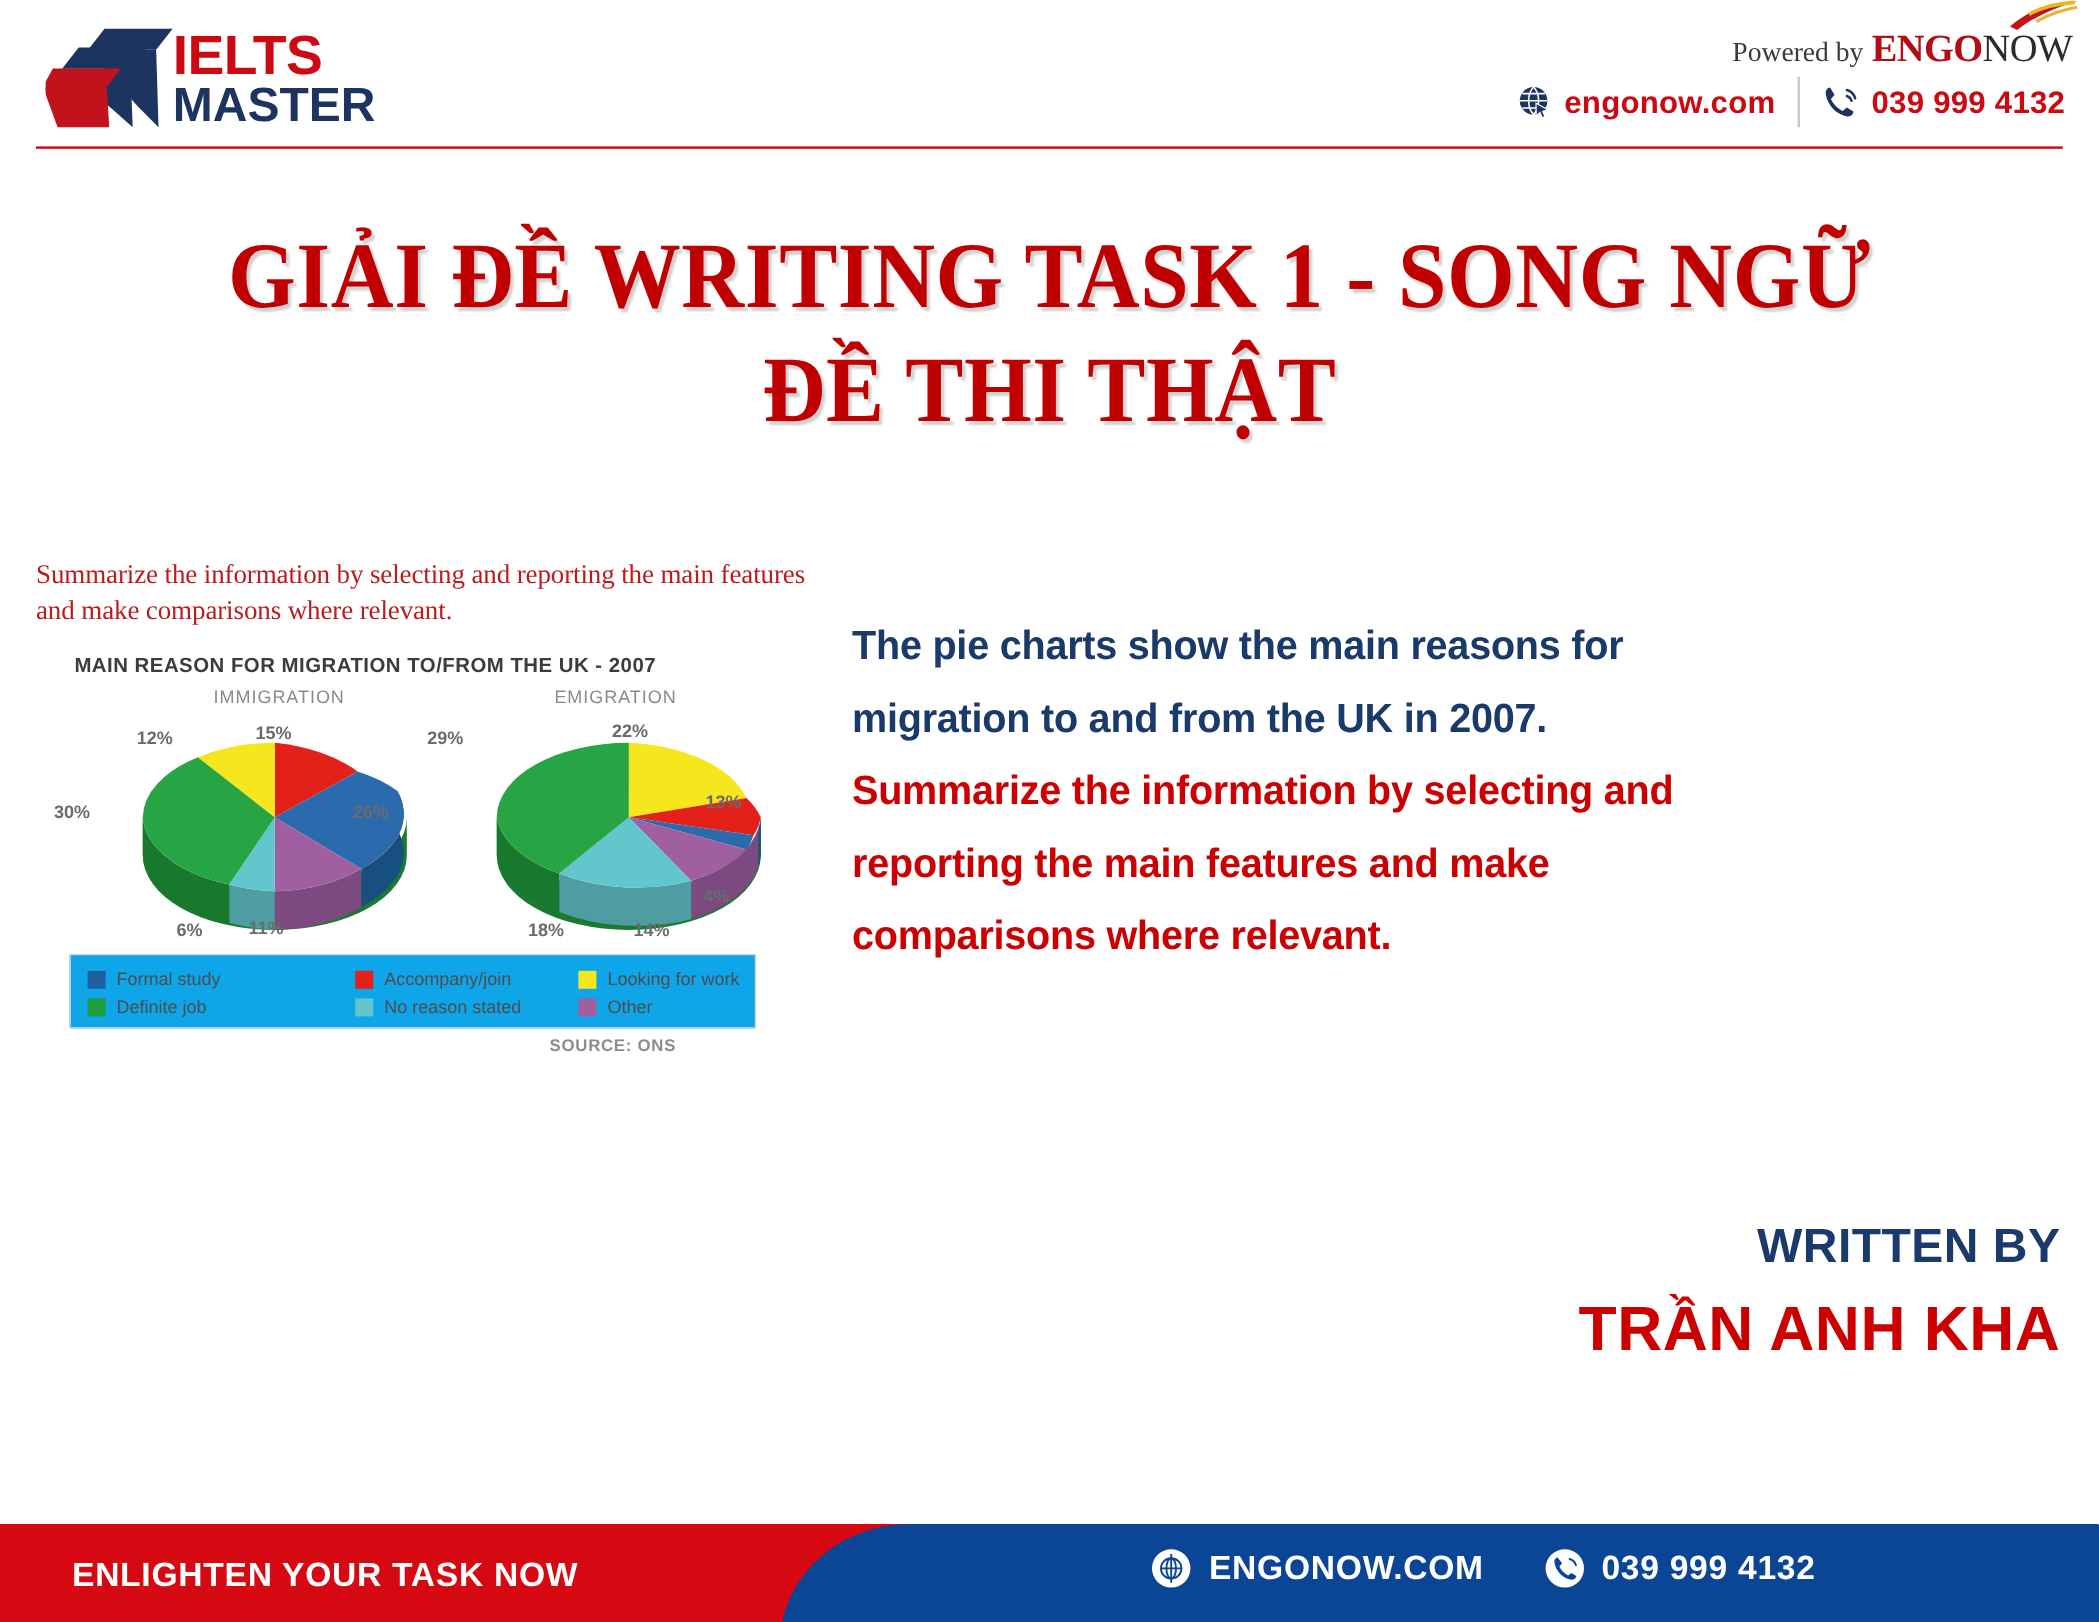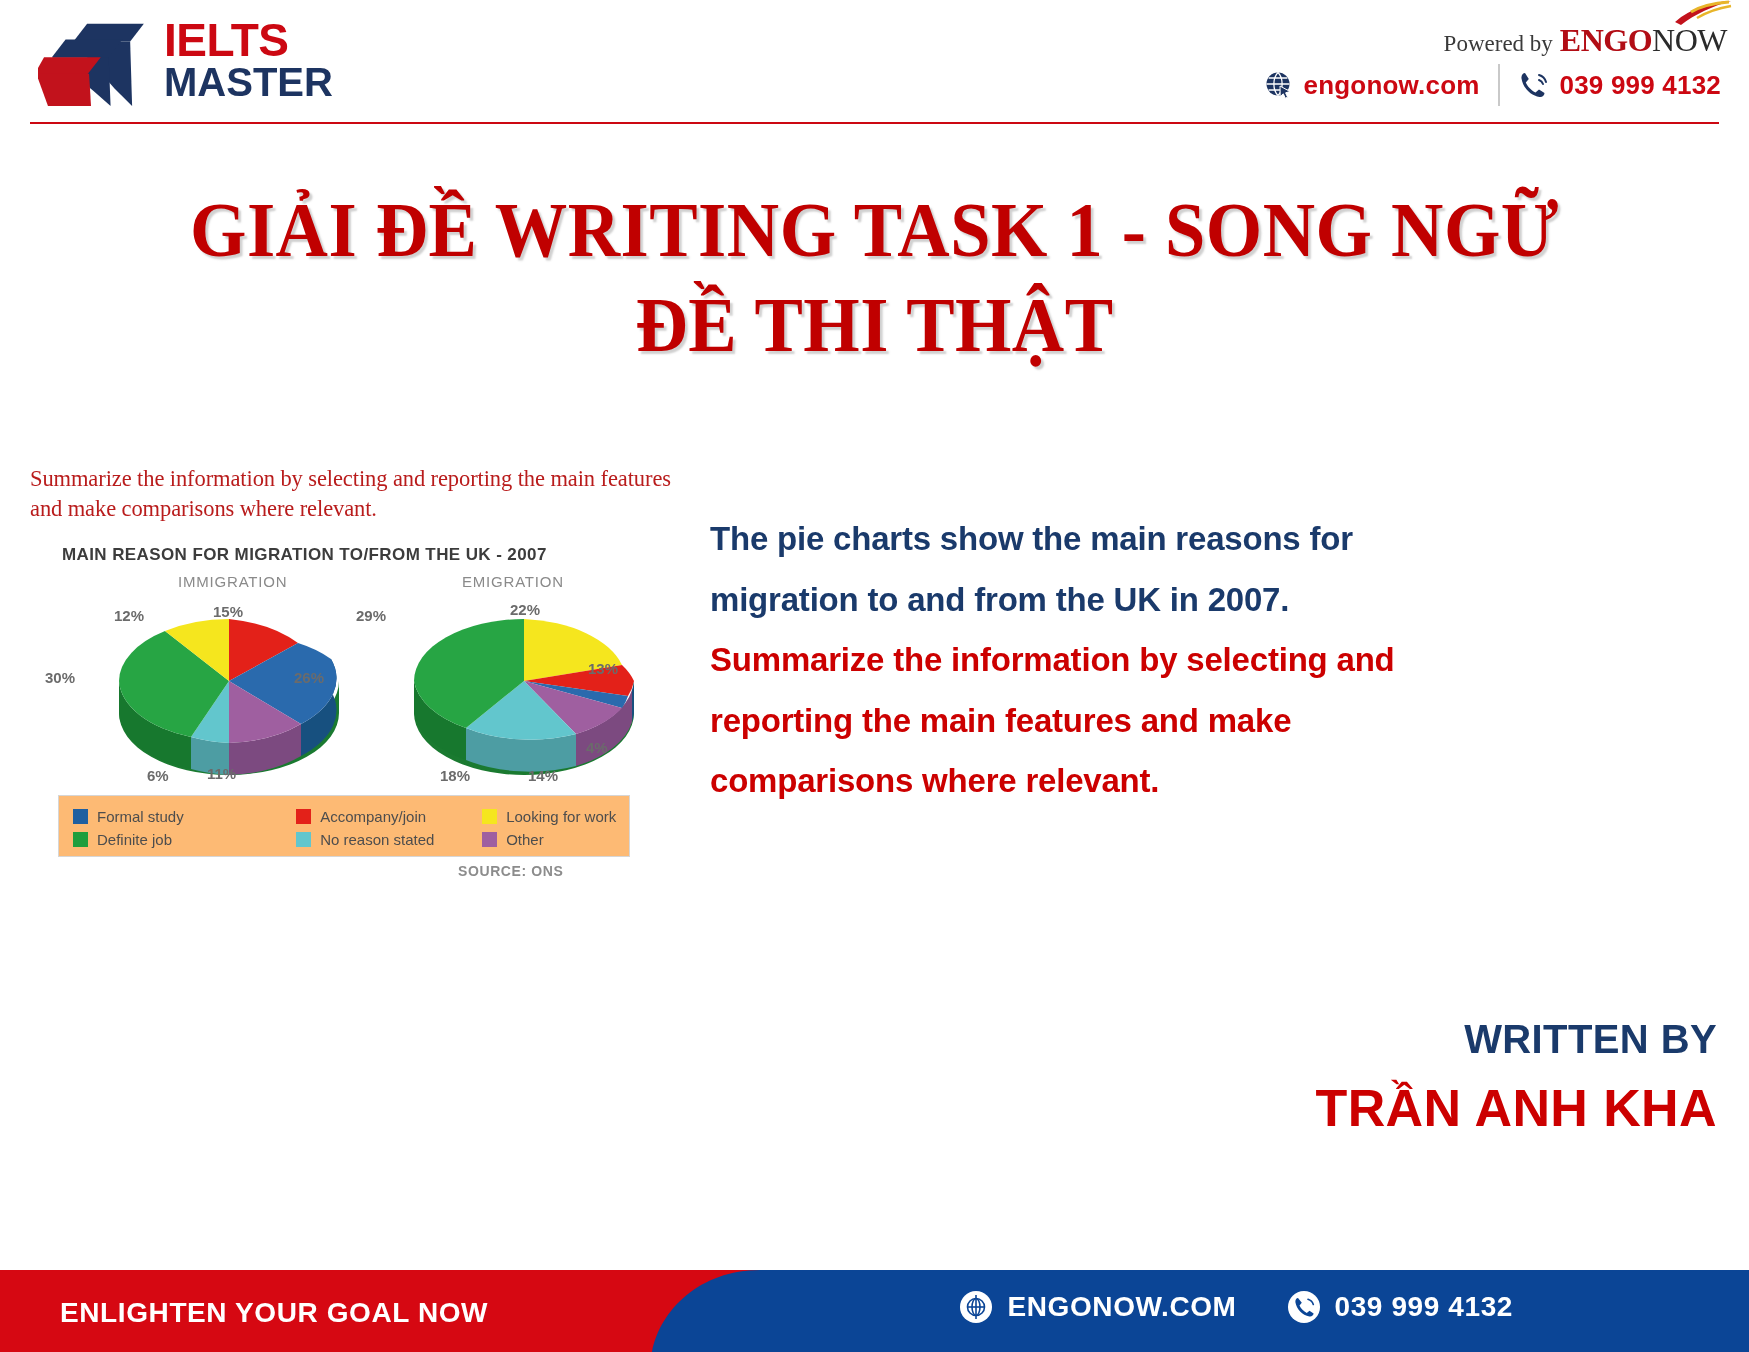--- a/index.html
+++ b/index.html
@@ -21,22 +21,22 @@
   .header {
     position: absolute;
     left: 0; top: 0;
     width: 1749px;
     height: 130px;
   }
   .logo-wrap {
     position: absolute;
     left: 38px; top: 18px;
     display: flex;
-    align-items: flex-start;
-    gap: 24px;
+    align-items: flex-end;
+    gap: 4px;
   }
   .logo-mark { width: 108px; height: 90px; display: block; }
   .logo-text {
     display: flex;
     flex-direction: column;
     line-height: 0.98;
     margin-left: -6px;
   }
   .logo-ielts {
     font-family: "Liberation Sans", sans-serif;
@@ -186,21 +186,21 @@
     font-size: 15px;
     color: #6b6b6b;
   }
 
   .legend-box {
     position: absolute;
     left: 28px; top: 250px;
     width: 572px;
     height: 62px;
     border: 1px solid #d6d6d6;
-    background: #fdba74;
+    background: #0ea5e9;
     padding: 9px 0 0 14px;
   }
   .legend-row { display: flex; }
   .legend-item {
     display: flex;
     align-items: center;
     gap: 9px;
     font-family: "Liberation Sans", sans-serif;
     font-size: 15px;
     color: #4d4d4d;
@@ -500,21 +500,21 @@
   <div class="written-block">
     <div class="written-by">WRITTEN BY</div>
     <div class="author-name">TRẦN ANH KHA</div>
   </div>
 
   <div class="footer">
     <div class="footer-blue"></div>
     <svg class="footer-red" viewBox="0 0 760 82" preserveAspectRatio="none">
       <path d="M0 0 L760 0 C700 0 660 40 652 82 L0 82 Z" fill="#d60812"></path>
     </svg>
-    <div class="footer-slogan">ENLIGHTEN YOUR GOAL NOW</div>
+    <div class="footer-slogan">ENLIGHTEN YOUR TASK NOW</div>
 
     <div class="footer-right">
       <div class="footer-contact">
         <svg width="34" height="34" viewBox="0 0 34 34">
           <circle cx="17" cy="17" r="16" fill="#ffffff"></circle>
           <circle cx="17" cy="17" r="8.5" fill="none" stroke="#0b4596" stroke-width="1.6"></circle>
           <ellipse cx="17" cy="17" rx="4" ry="8.5" fill="none" stroke="#0b4596" stroke-width="1.6"></ellipse>
           <path d="M8.5 17 H25.5" stroke="#0b4596" stroke-width="1.6"></path>
           <path d="M17 5 V29" stroke="#0b4596" stroke-width="1.6"></path>
         </svg>

